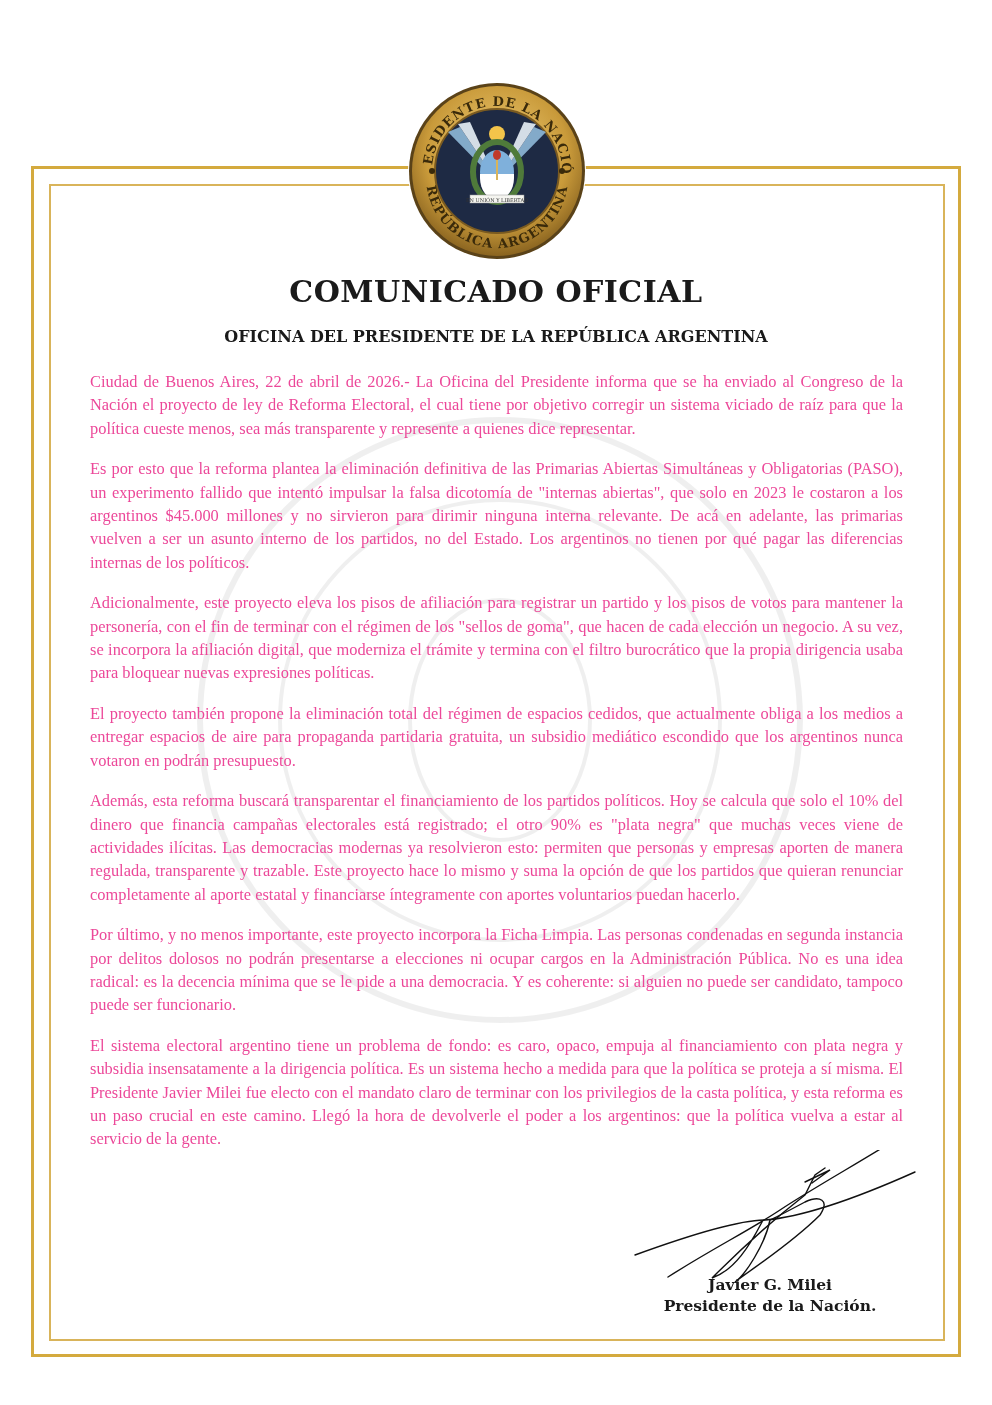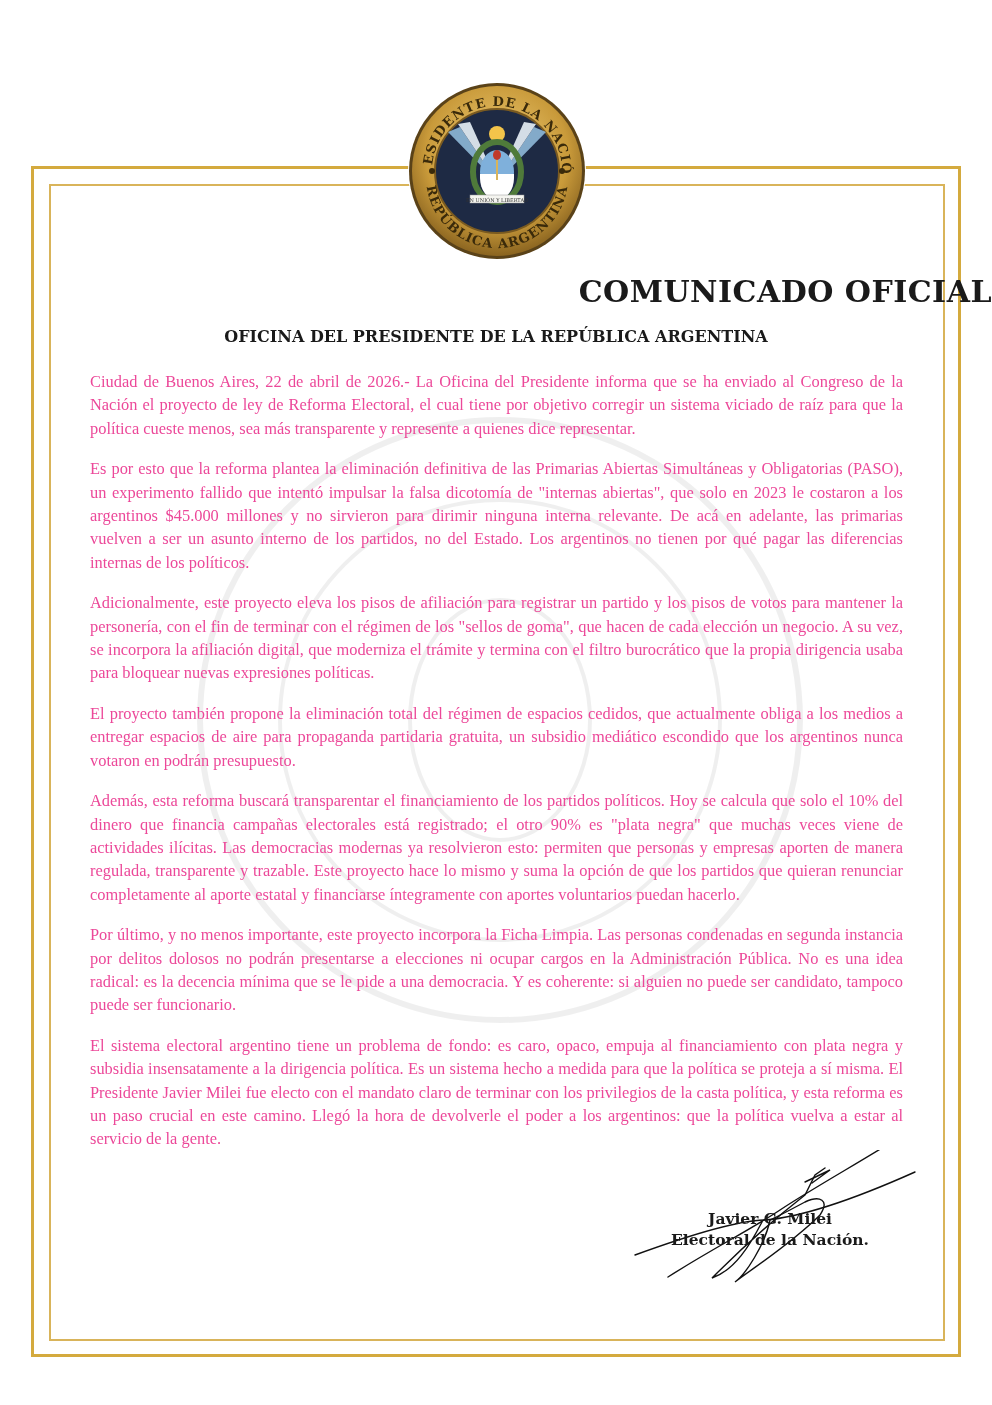--- a/index.html
+++ b/index.html
@@ -2,26 +2,26 @@
 <html><head>
 <meta charset="utf-8">
 <style>
   html, body { margin:0; padding:0; background:#ffffff; }
   body { width:992px; height:1405px; position:relative; overflow:hidden; font-family:"DejaVu Serif", serif; color:#1a1a1a; }
   .frame-outer { position:absolute; left:31px; top:166px; width:924px; height:1185px; border:3px solid #d4aa3e; box-sizing:content-box; }
   .frame-inner { position:absolute; left:49px; top:184px; width:892px; height:1153px; border:2px solid #d9b45a; box-sizing:content-box; }
   .seal-wrap { position:absolute; left:408px; top:82px; width:178px; height:178px; background:#fff; border-radius:50%; }
   .seal { position:absolute; left:0; top:0; width:178px; height:178px; }
   .watermark { position:absolute; left:180px; top:380px; width:640px; height:680px; opacity:0.06; }
-  .title { position:absolute; left:0; width:992px; top:274px; text-align:right; font-family:"DejaVu Serif", serif; font-weight:bold; font-size:30px; letter-spacing:0.5px; color:#1a1a1a; }
+  .title { position:absolute; left:0; width:992px; top:274px; text-align:center; font-family:"DejaVu Serif", serif; font-weight:bold; font-size:30px; letter-spacing:0.5px; color:#1a1a1a; }
   .subtitle { position:absolute; left:0; width:992px; top:327px; text-align:center; font-family:"DejaVu Serif", serif; font-weight:bold; font-size:16px; color:#1a1a1a; }
   .body { position:absolute; left:90px; top:370px; width:813px; font-family:"Liberation Serif", serif; font-size:16.4px; line-height:23.4px; text-align:justify; color:#ec4899; }
   .body p { margin:0 0 17px 0; }
   .sig { position:absolute; left:630px; top:1150px; width:300px; height:140px; }
-  .sig-name { position:absolute; left:620px; width:300px; top:1208px; text-align:center; font-family:"DejaVu Serif", serif; font-weight:bold; font-size:15.5px; line-height:21px; color:#1a1a1a; }
+  .sig-name { position:absolute; left:620px; width:300px; top:1274px; text-align:center; font-family:"DejaVu Serif", serif; font-weight:bold; font-size:15.5px; line-height:21px; color:#1a1a1a; }
 </style>
 </head>
 <body>
 
 <div class="frame-outer"></div>
 <div class="frame-inner"></div>
 
 <svg class="watermark" viewBox="0 0 640 680">
   <circle cx="320" cy="340" r="300" fill="none" stroke="#000" stroke-width="6"></circle>
   <circle cx="320" cy="340" r="220" fill="none" stroke="#000" stroke-width="4"></circle>
@@ -90,14 +90,14 @@
     <path d="M5 105 C 60 85, 110 70, 135 70 C 160 68, 200 60, 285 22"></path>
     <path d="M38 127 C 80 100, 120 80, 150 60 C 180 40, 230 12, 265 -10"></path>
     <path d="M132 72 C 120 95, 105 120, 82 128 C 100 110, 130 80, 175 45 L 185 25 L 195 18"></path>
     <path d="M140 70 C 135 95, 115 125, 105 132 C 120 120, 160 95, 190 65 C 200 50, 190 45, 175 52 C 160 60, 145 68, 140 70"></path>
     <path d="M175 32 L 200 20 L 182 33"></path>
   </g>
 </svg>
 
 <div class="sig-name">
   <div>Javier G. Milei</div>
-  <div>Electoral de la Nación.</div>
+  <div>Presidente de la Nación.</div>
 </div>
 
 </body></html>

